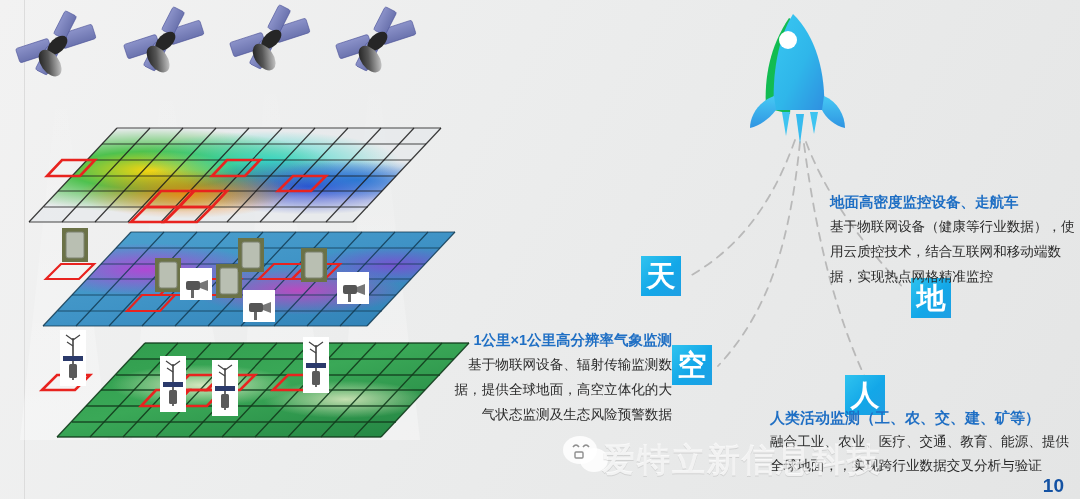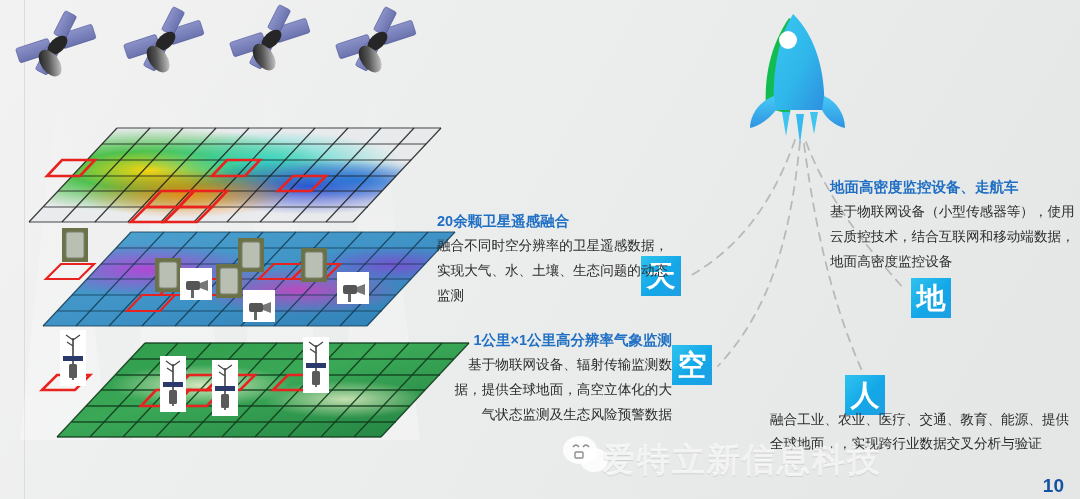--- a/index.html
+++ b/index.html
@@ -37,21 +37,21 @@
   .tblock{position:absolute;}
   .tblock .thead{
     color:#1f6fc4;font-weight:700;font-size:14.5px;line-height:20px;
     white-space:nowrap;margin-bottom:2px;
   }
   .tblock .tbody{
     color:#2b2b2b;font-size:13.6px;line-height:25px;font-weight:500;
   }
   .tb-sat {left:437px;top:211px;width:240px;}
   .tb-met {left:446px;top:330px;width:226px;text-align:right;}
-  .tb-gnd {left:830px;top:177px;width:250px;}
+  .tb-gnd {left:830px;top:192px;width:250px;}
   .tb-hum {left:770px;top:408px;width:310px;}
   .tb-hum .thead{font-size:15px;}
   .tb-hum .tbody{line-height:24px;}
 
   
   .curves{position:absolute;left:0;top:0;width:1080px;height:499px;pointer-events:none;}
 
   
   .watermark{
     position:absolute;left:560px;top:424px;width:520px;height:62px;
@@ -460,36 +460,33 @@
       <path d="M52 110 L56 140 L60 110 Z" fill="#37bbee"></path>
       <path d="M66 108 L70 130 L74 108 Z" fill="#3fc4f0"></path>
     </svg>
   </div>
 
   <div class="badge tian">天</div>
   <div class="badge kong">空</div>
   <div class="badge di">地</div>
   <div class="badge ren">人</div>
 
-  <div class="tblock tb-sat">
-    <div class="thead">20余颗卫星遥感融合</div>
-    <div class="tbody">融合不同时空分辨率的卫星遥感数据，实现大气、水、土壤、生态问题的动态监测</div>
-  </div>
 
   <div class="tblock tb-met">
     <div class="thead">1公里×1公里高分辨率气象监测</div>
     <div class="tbody">基于物联网设备、辐射传输监测数据，提供全球地面，高空立体化的大气状态监测及生态风险预警数据</div>
   </div>
 
   <div class="tblock tb-gnd">
     <div class="thead">地面高密度监控设备、走航车</div>
-    <div class="tbody">基于物联网设备（小型传感器等），使用云质控技术，结合互联网和移动端数据，地面高密度监控设备</div>
+    <div class="tbody">基于物联网设备（健康等行业数据），使用云质控技术，结合互联网和移动端数据，实现热点网格精准监控</div>
   </div>
 
   <div class="tblock tb-hum">
+    <div class="thead">人类活动监测（工、农、交、建、矿等）</div>
     <div class="tbody">融合工业、农业、医疗、交通、教育、能源、提供全球地面，，实现跨行业数据交叉分析与验证</div>
   </div>
 
   <div class="watermark">
     <svg class="wm-face" viewBox="0 0 52 46" xmlns="http://www.w3.org/2000/svg">
       <ellipse cx="20" cy="20" rx="17" ry="14" fill="rgba(255,255,255,.85)"></ellipse>
       <ellipse cx="34" cy="30" rx="14" ry="12" fill="rgba(255,255,255,.85)"></ellipse>
       <path d="M13 17 q3 -4 6 0" stroke="#8d8d8d" stroke-width="1.6" fill="none"></path>
       <path d="M23 17 q3 -4 6 0" stroke="#8d8d8d" stroke-width="1.6" fill="none"></path>
       <rect x="15" y="22" width="8" height="6" rx="1" fill="none" stroke="#8d8d8d" stroke-width="1.4"></rect>

